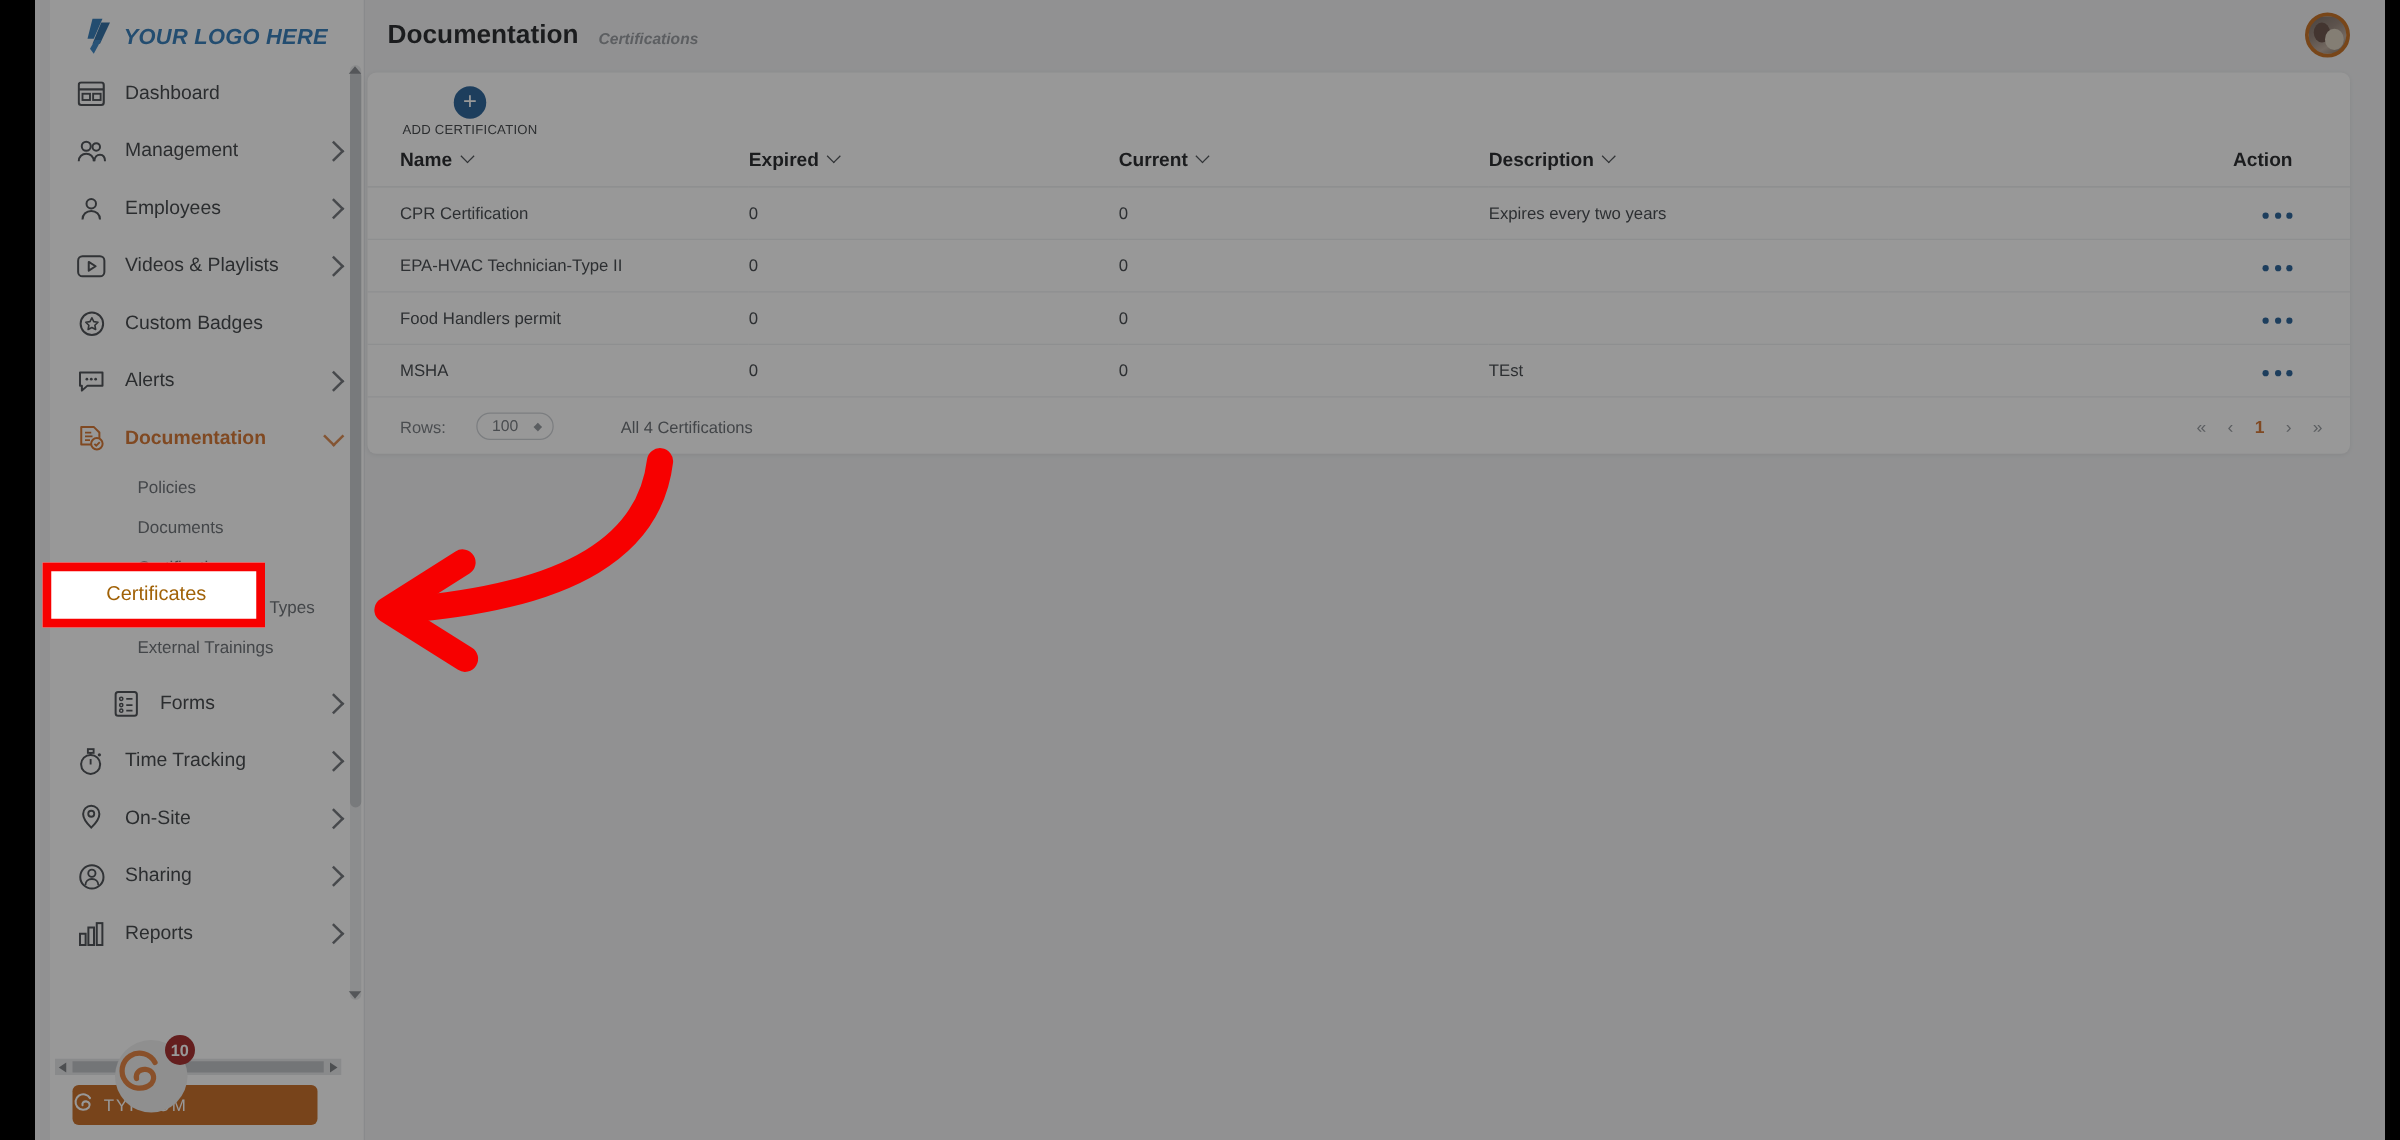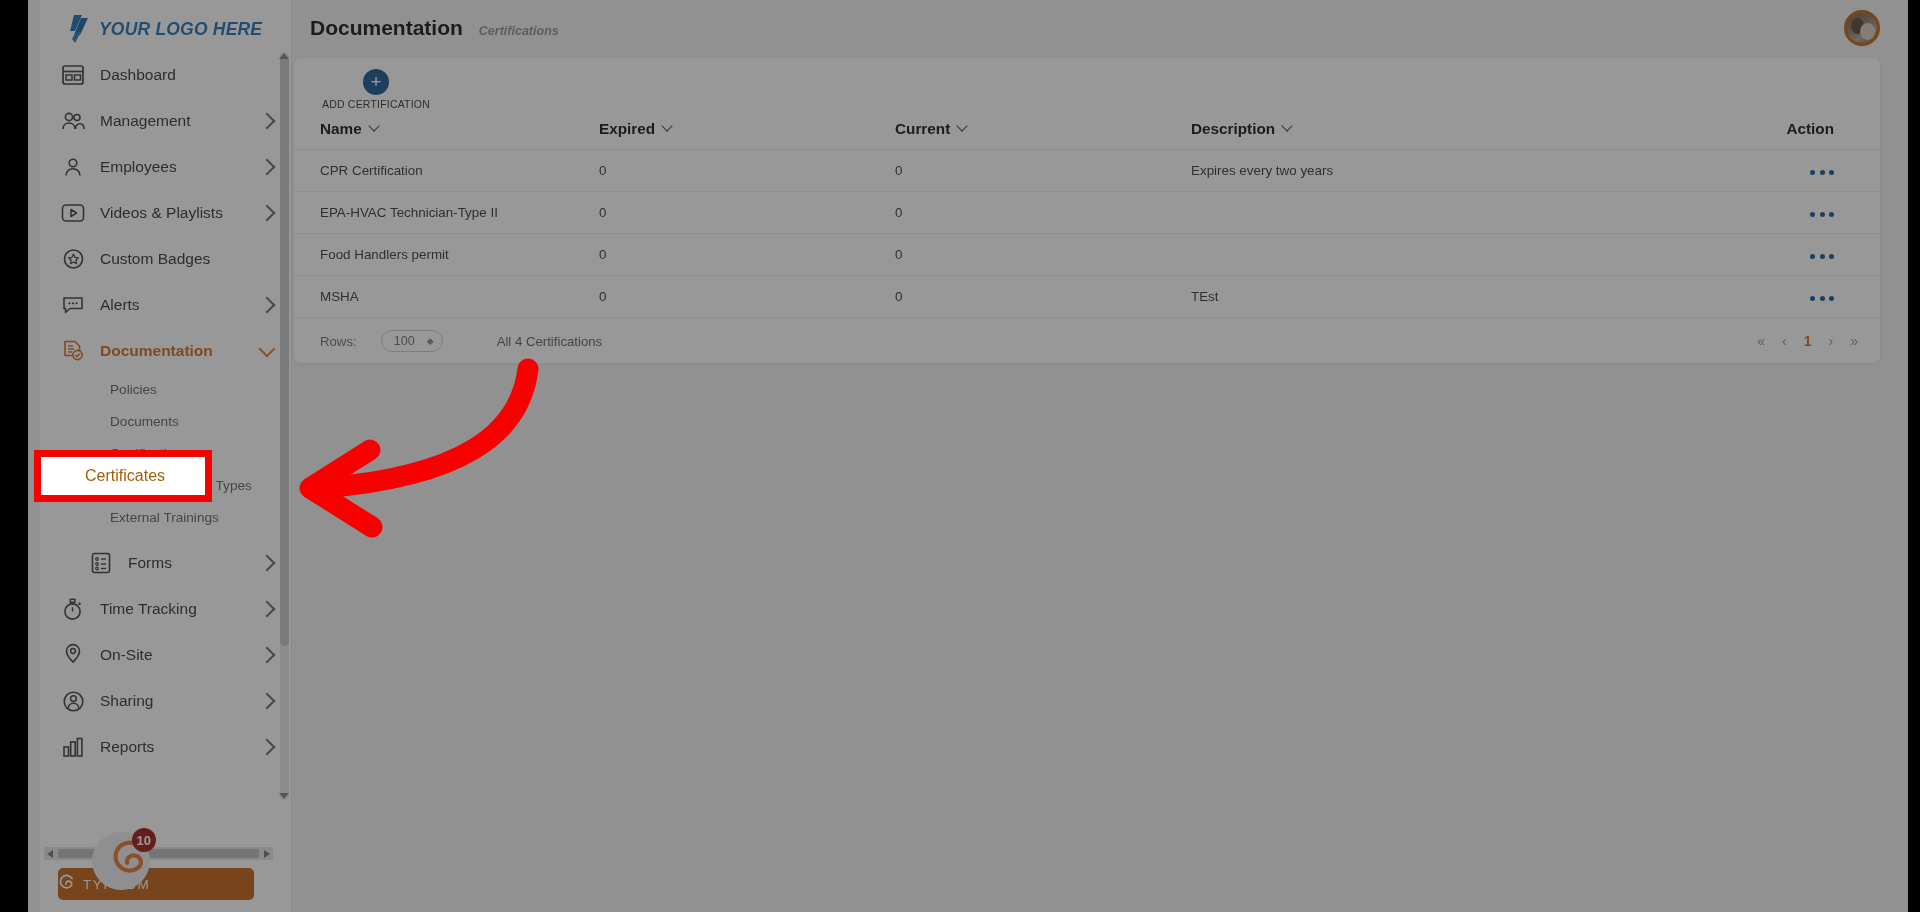--- a/index.html
+++ b/index.html
@@ -78,21 +78,21 @@
   .brand-btn {
     position: absolute; left: 18px; bottom: 12px; width: 196px; height: 32px;
     background: #c25e10; border-radius: 5px;
     display: flex; align-items: center; justify-content: flex-start; gap: 8px;
     color: #fff; font-size: 13.5px; letter-spacing: 1.6px; font-weight: 500;
     cursor: pointer;
   }
   .brand-badge {
     position: absolute; left: 52px; bottom: 22px; width: 58px; height: 58px;
     border-radius: 50%; background: #ededed;
-    display: flex; align-items: center; justify-content: flex-end;
+    display: flex; align-items: center; justify-content: flex-start;
   }
   .badge-count {
     position: absolute; right: -6px; top: -4px;
     min-width: 24px; height: 24px; border-radius: 12px;
     background: #9b1616; color: #fff; font-size: 13px; font-weight: bold;
     display: flex; align-items: center; justify-content: center; padding: 0 5px;
   }
   
   .main { position: absolute; left: 252px; top: 0; right: 0; bottom: 0; }
   .topbar { height: 56px; display: flex; align-items: center; padding: 0 0 0 30px; }

